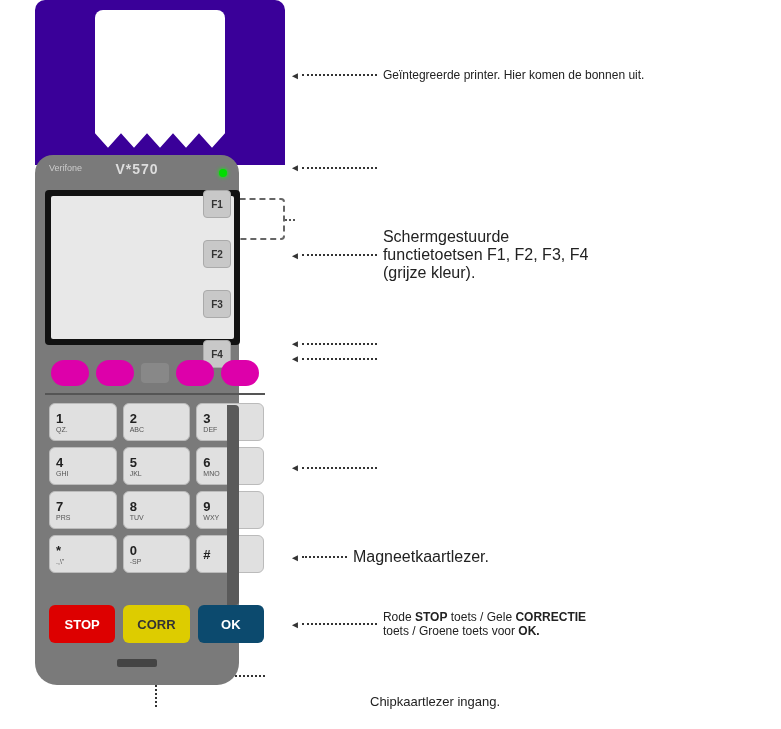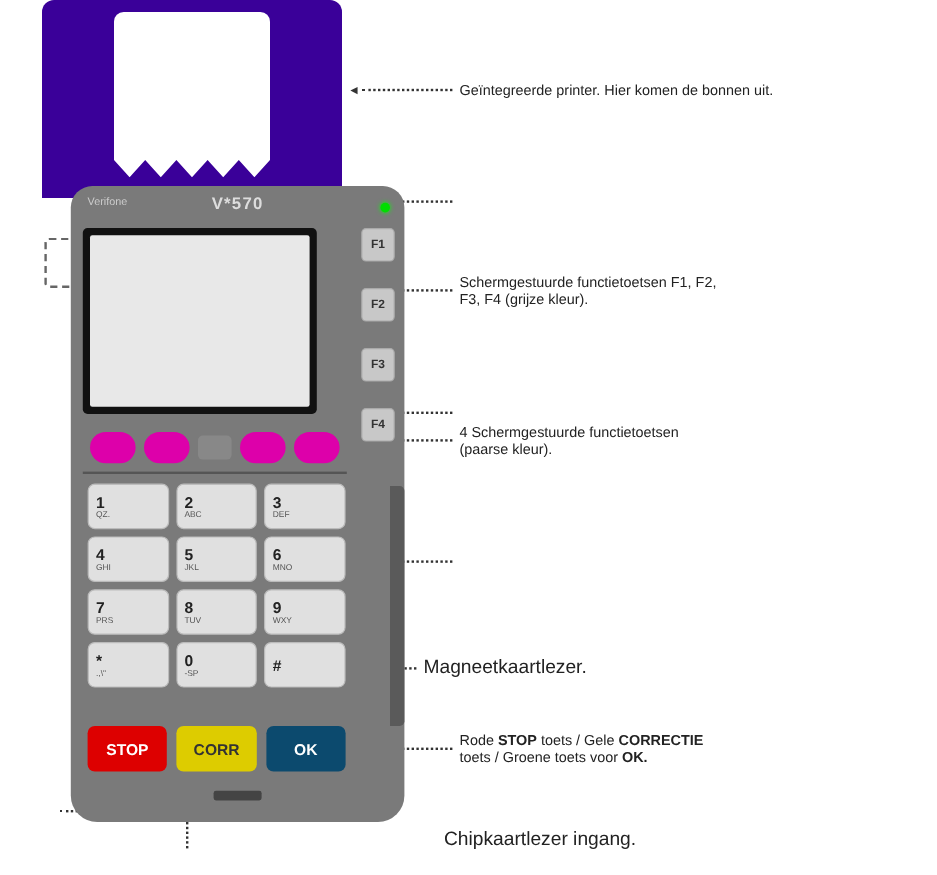--- a/index.html
+++ b/index.html
@@ -17,26 +17,25 @@
       position: relative;
       width: 781px;
       height: 729px;
     }
 
     
     .terminal {
       position: absolute;
       left: 35px;
       top: 155px;
-      width: 278px;
+      width: 204px;
       height: 530px;
       background: #7a7a7a;
       border-radius: 18px 18px 22px 22px;
       z-index: 2;
-      margin-left: 24px;
     }
 
     
     .brand-label {
       position: absolute;
       top: 8px;
       left: 14px;
       color: #ccc;
       font-size: 9px;
     }
@@ -319,33 +318,32 @@
   </div>
 
   <div style="position:absolute; top:162px; left:290px; display:flex; align-items:center;">
     <span style="font-size:10px; color:#333; margin-right:2px;">◄</span>
     <div style="border-top:2px dotted #333; width:75px;"></div>
   </div>
 
   <div style="position:absolute; top:228px; left:290px; display:flex; align-items:center;">
     <span style="font-size:10px; color:#333; margin-right:2px;">◄</span>
     <div style="border-top:2px dotted #333; width:75px;"></div>
-    <span style="margin-left:6px; font-size:12px; color:#222; max-width:220px;">Schermgestuurde functietoetsen F1, F2, F3, F4 (grijze kleur).</span>
+    <span style="margin-left:6px; font-size:16px; color:#222; max-width:220px;">Schermgestuurde functietoetsen F1, F2, F3, F4 (grijze kleur).</span>
   </div>
 
   <div style="position:absolute; top:338px; left:290px; display:flex; align-items:flex-start;">
     <div style="display:flex; flex-direction:column; gap:0;">
       <div style="display:flex; align-items:center; margin-bottom:4px;">
         <span style="font-size:10px; color:#333; margin-right:2px;">◄</span>
         <div style="border-top:2px dotted #333; width:75px;"></div>
       </div>
       <div style="display:flex; align-items:center;">
         <span style="font-size:10px; color:#333; margin-right:2px;">◄</span>
         <div style="border-top:2px dotted #333; width:75px;"></div>
-        <span style="margin-left:6px; font-size:12px; color:#222; max-width:220px;">4 Schermgestuurde functietoetsen (paarse kleur).</span>
       </div>
     </div>
   </div>
 
   <div style="position:absolute; top:462px; left:290px; display:flex; align-items:center;">
     <span style="font-size:10px; color:#333; margin-right:2px;">◄</span>
     <div style="border-top:2px dotted #333; width:75px;"></div>
   </div>
 
   <div style="position:absolute; top:548px; left:290px; display:flex; align-items:center;">
@@ -361,17 +359,17 @@
   </div>
 
   <div style="position:absolute; top:198px; left:37px; width:248px; height:42px; border:2px dashed #666; border-radius:4px; pointer-events:none;"></div>
 
   <div style="position:absolute; top:219px; left:285px; border-top:2px dotted #555; width:10px;"></div>
 
   <div style="position:absolute; left:155px; bottom:22px; display:flex; flex-direction:column; align-items:center;">
     <div style="border-left:2px dotted #333; height:30px;"></div>
   </div>
   <div style="position:absolute; bottom:52px; left:50px; border-top:2px dotted #333; width:215px;"></div>
-  <div style="position:absolute; bottom:20px; left:370px; font-size:16px; color:#222;text-align:center;">Chipkaartlezer ingang.</div>
+  <div style="position:absolute; bottom:20px; left:370px; font-size:13px; color:#222;text-align:center;">Chipkaartlezer ingang.</div>
 
   <div style="position:absolute; bottom:52px; left:160px; font-size:10px; color:#333;">▲</div>
 
 </div>
 
 </body></html>

